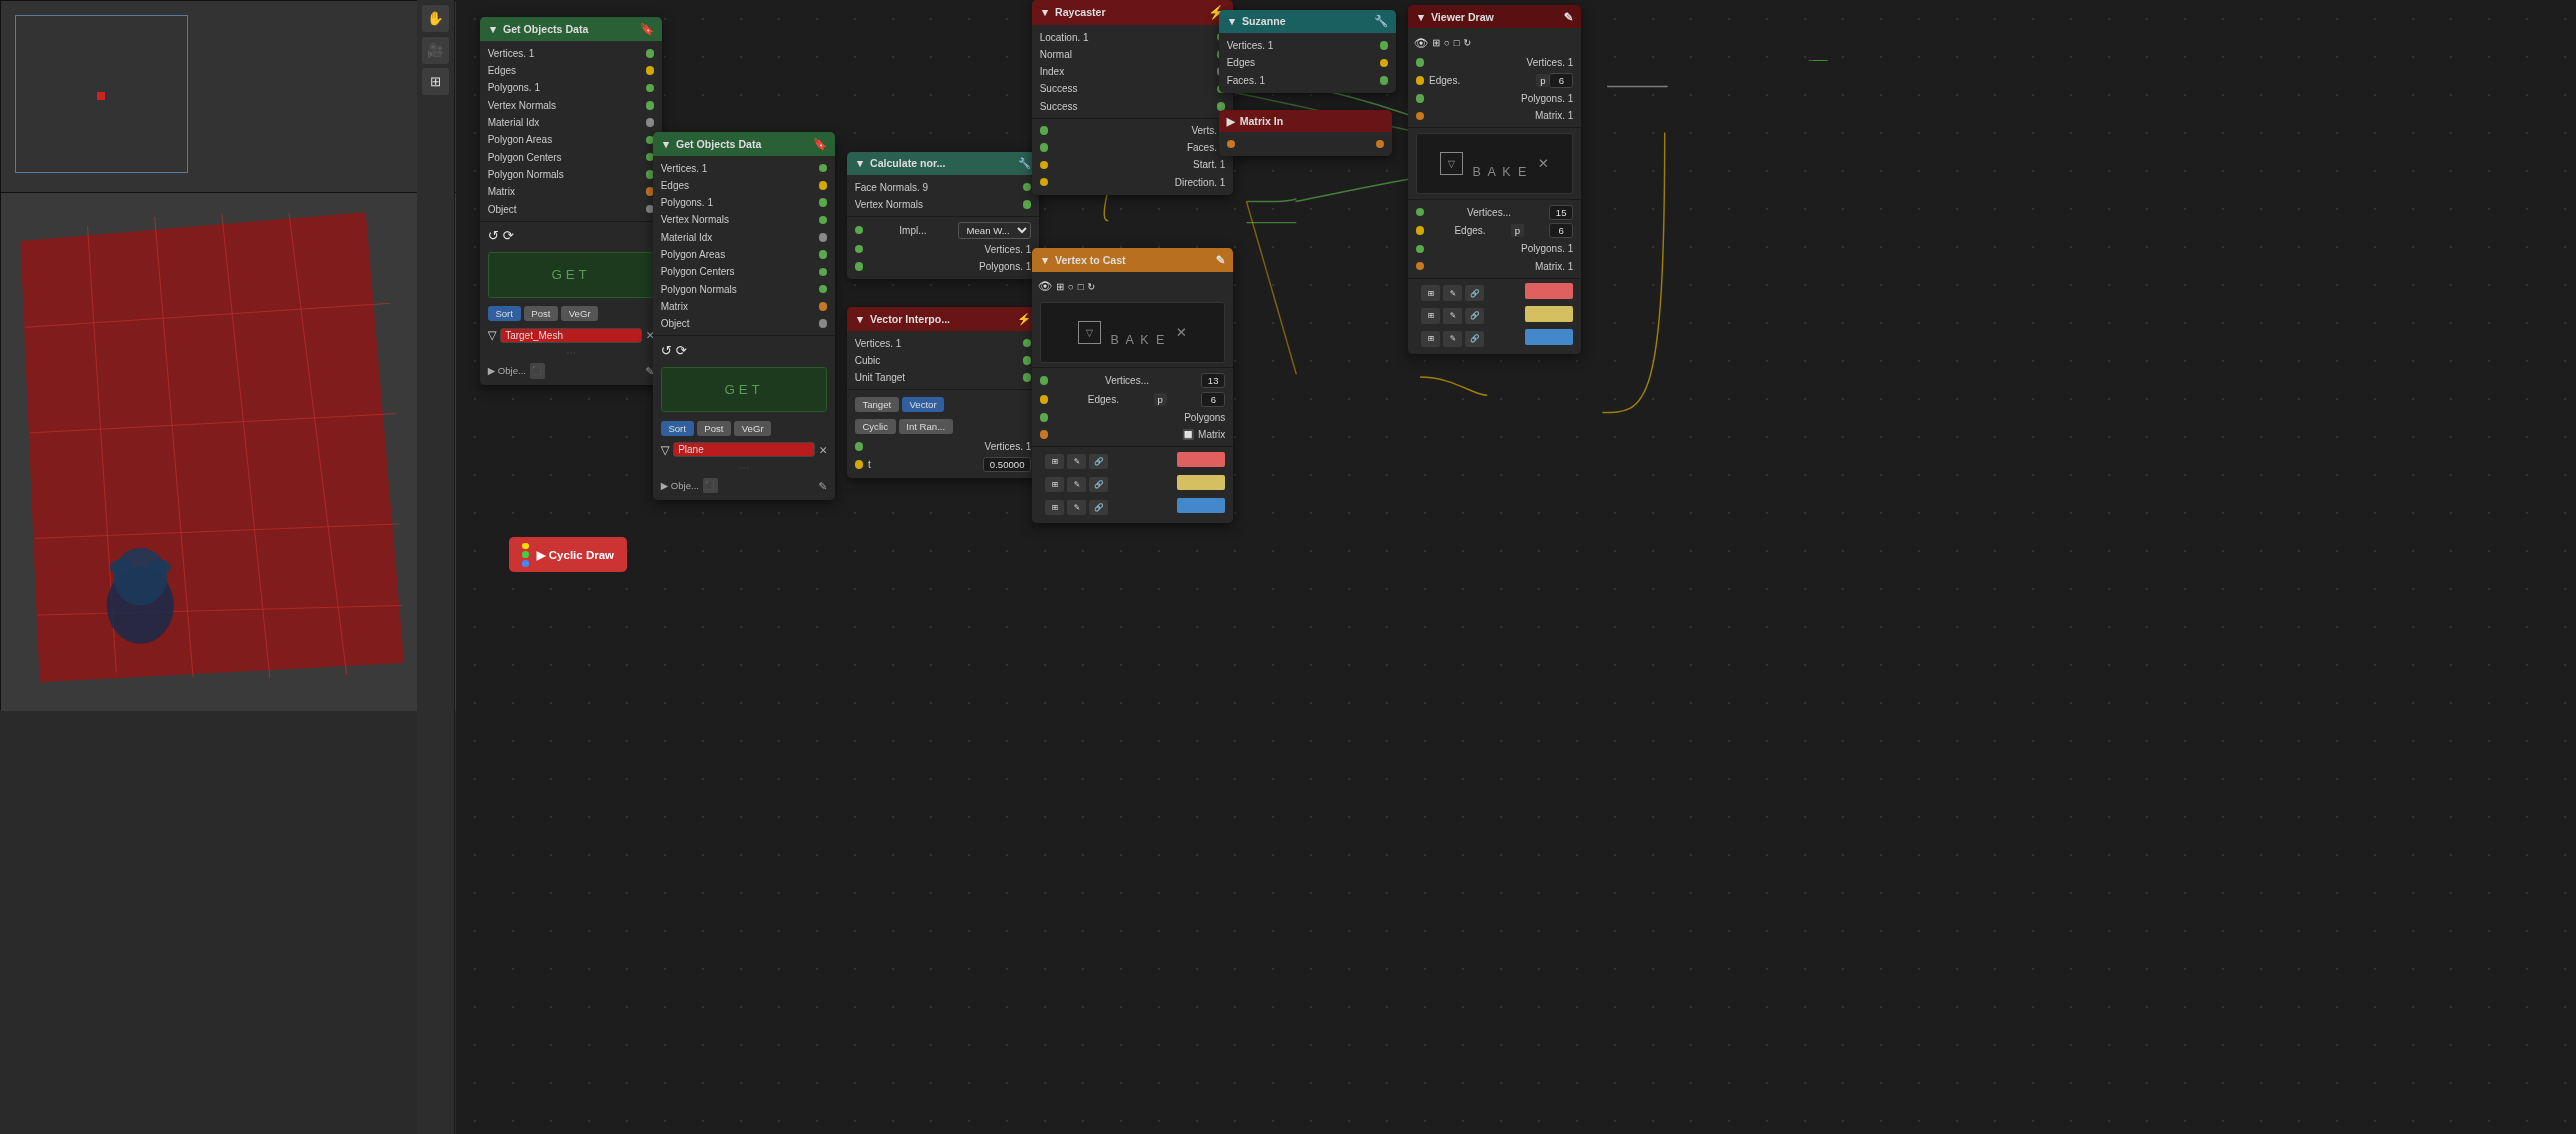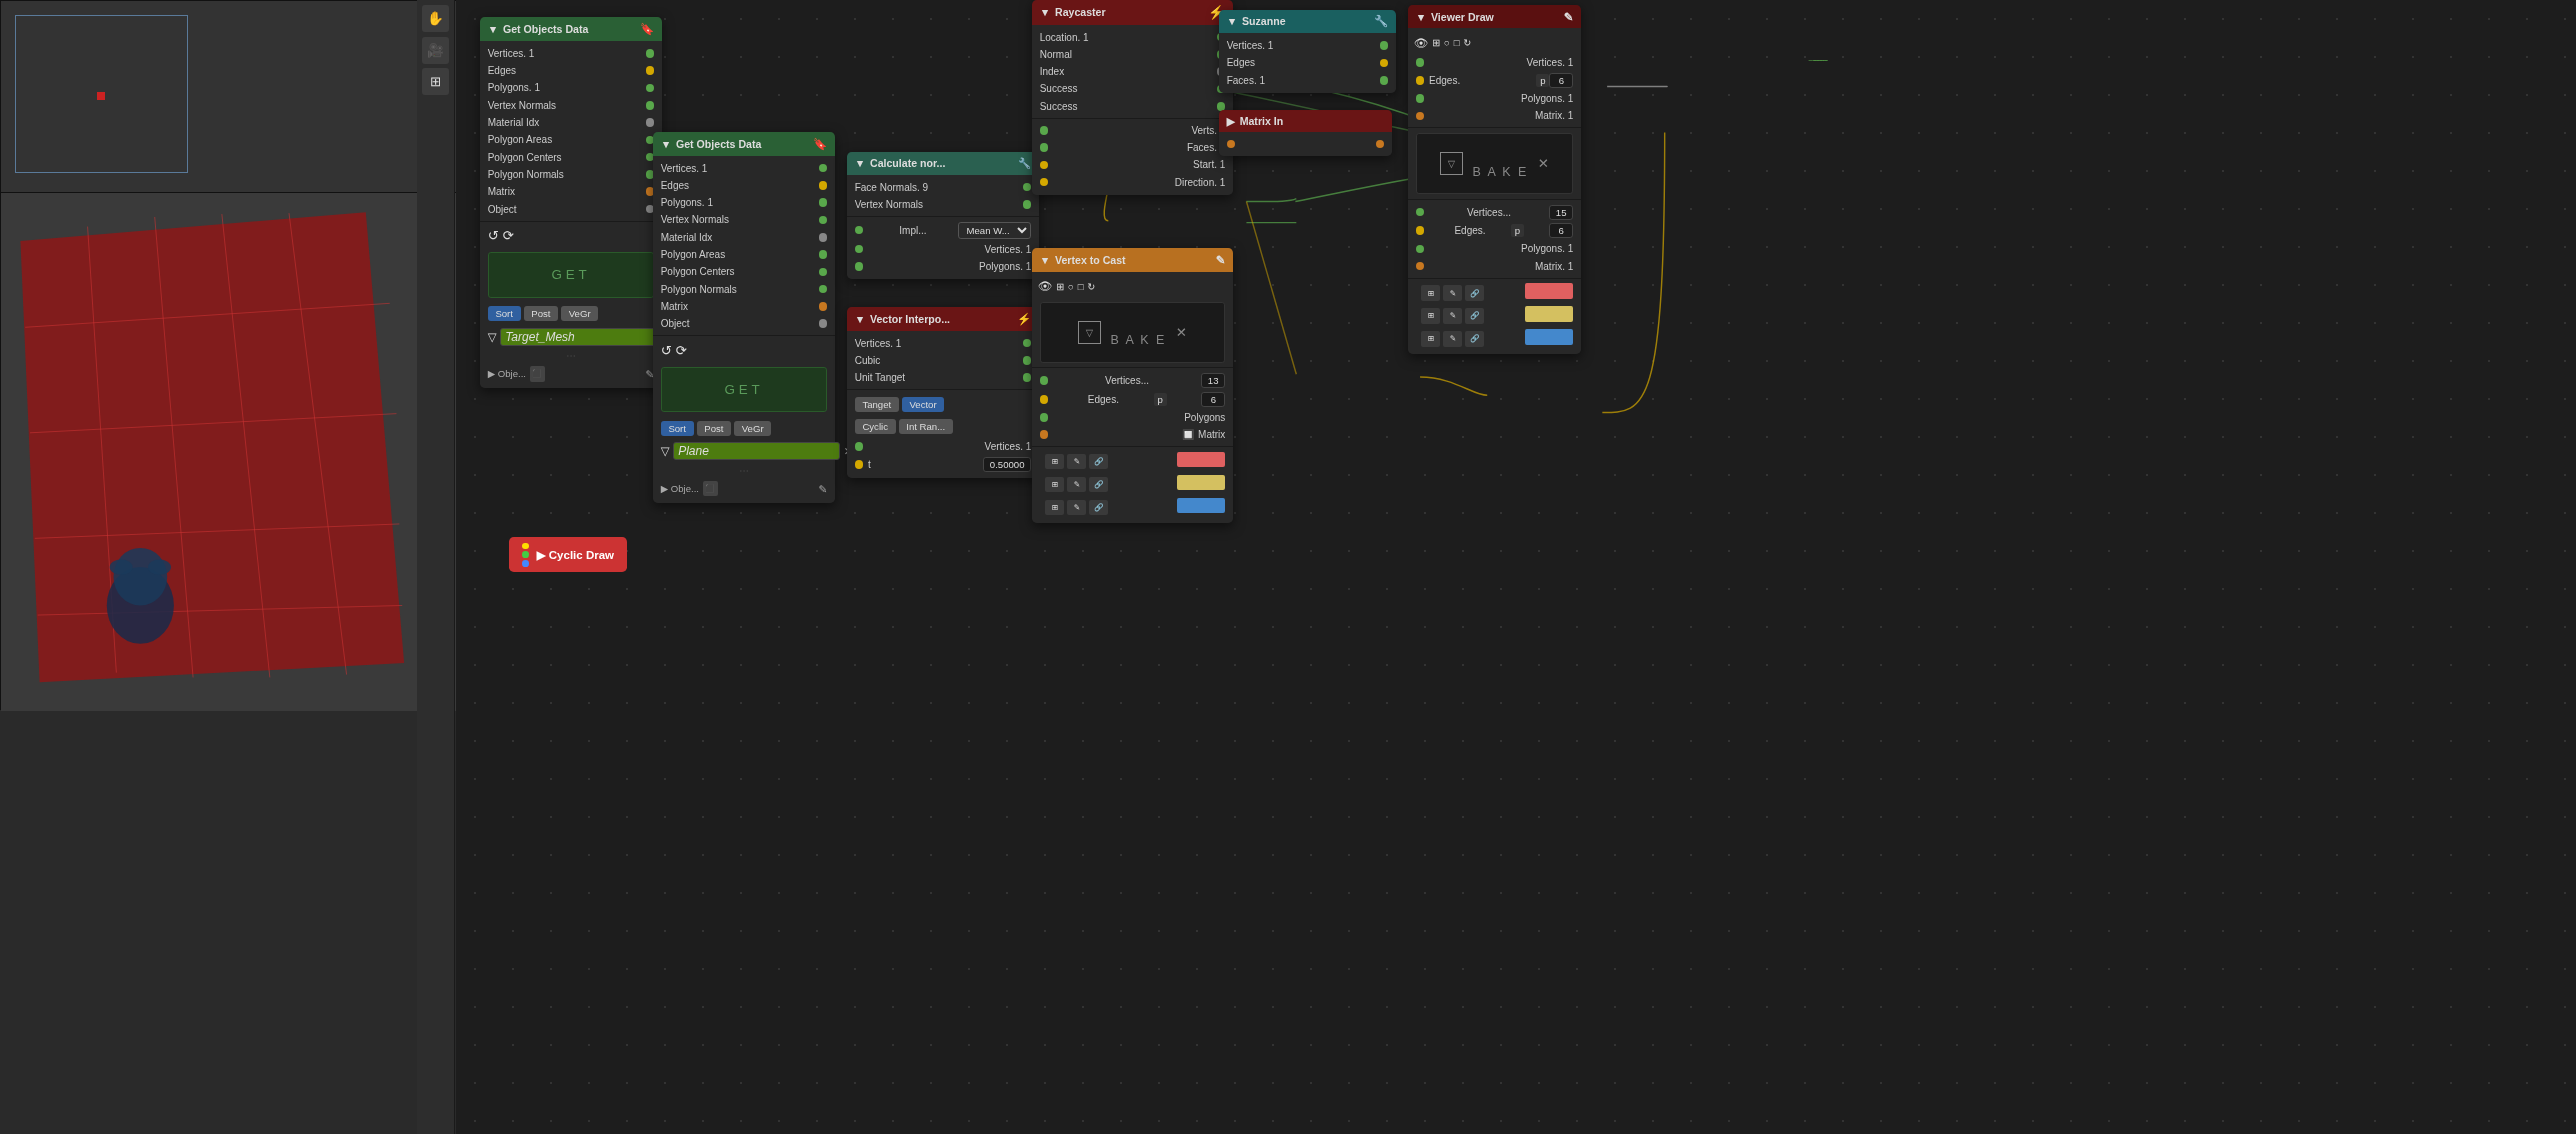--- a/index.html
+++ b/index.html
@@ -173,28 +173,27 @@
     .btn-gray { background: #555; }
 
     
     .node-input-row {
       display: flex;
       align-items: center;
       padding: 2.9px 7.7px;
       gap: 3.8px;
     }
     .node-input {
-      background: #4d7c0f;
+      background: #b91c1c;
       border: 1px solid #444;
       border-radius: 2.9px;
       color: #ddd;
-      font-size: 12px;
+      font-size: 10px;
       padding: 1px 3.8px;
       flex: 1;
-      font-style: italic;
     }
 
     
     .color-swatch-row {
       display: flex;
       gap: 1.9px;
       padding: 1.9px 7.7px;
     }
     .swatch {
       height: 15.4px;

